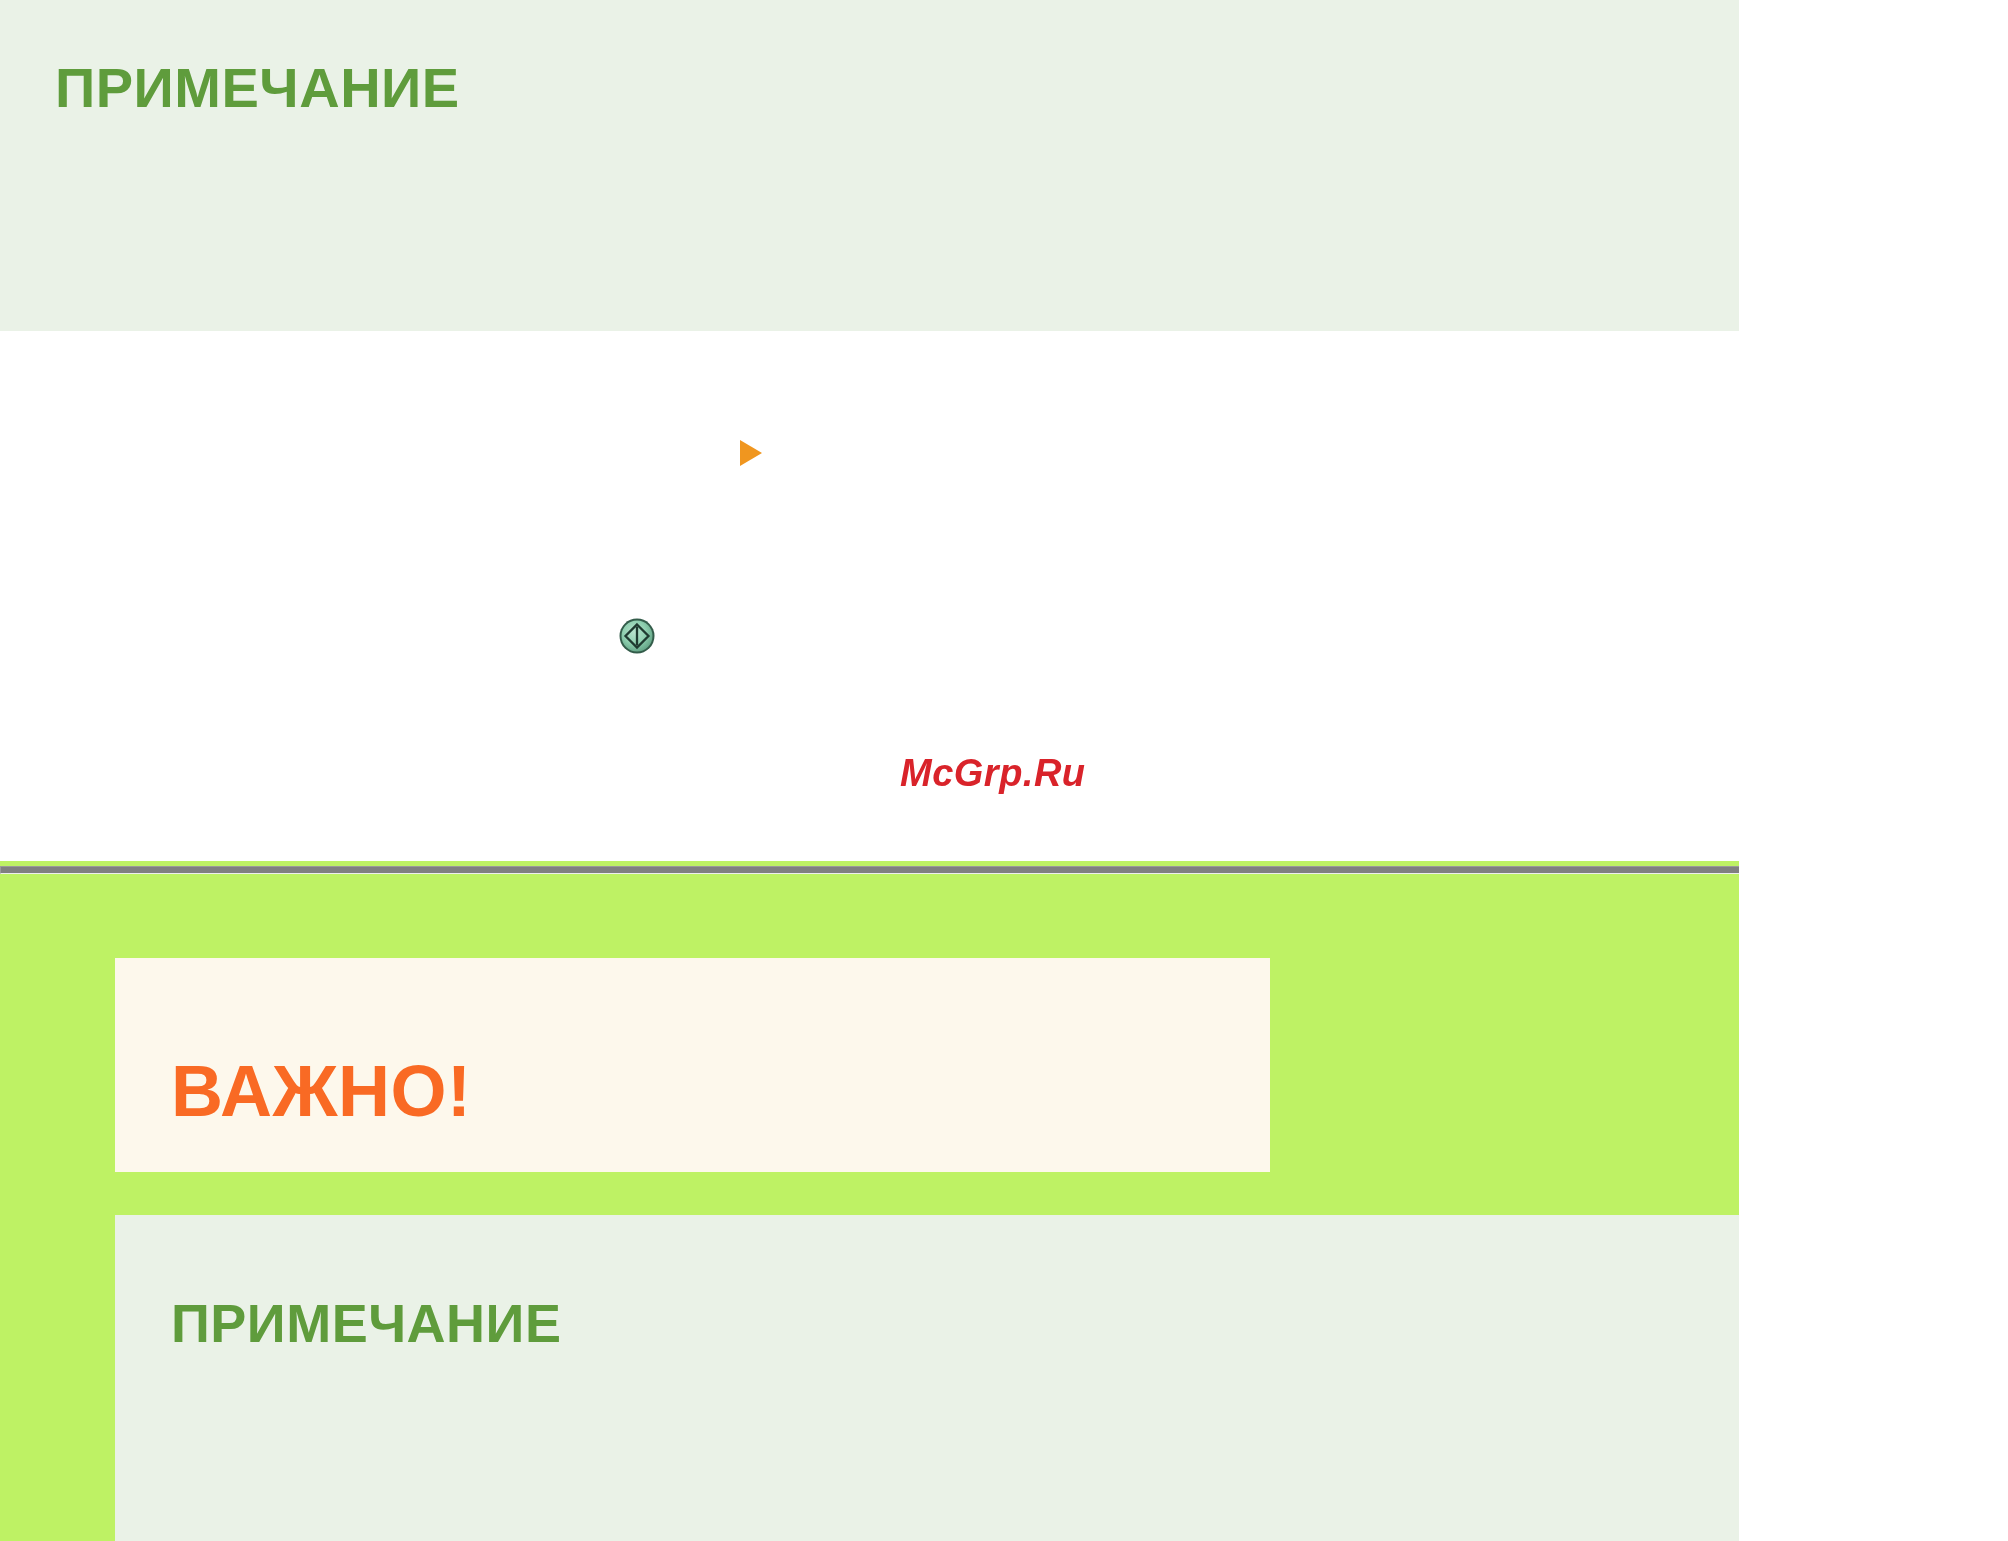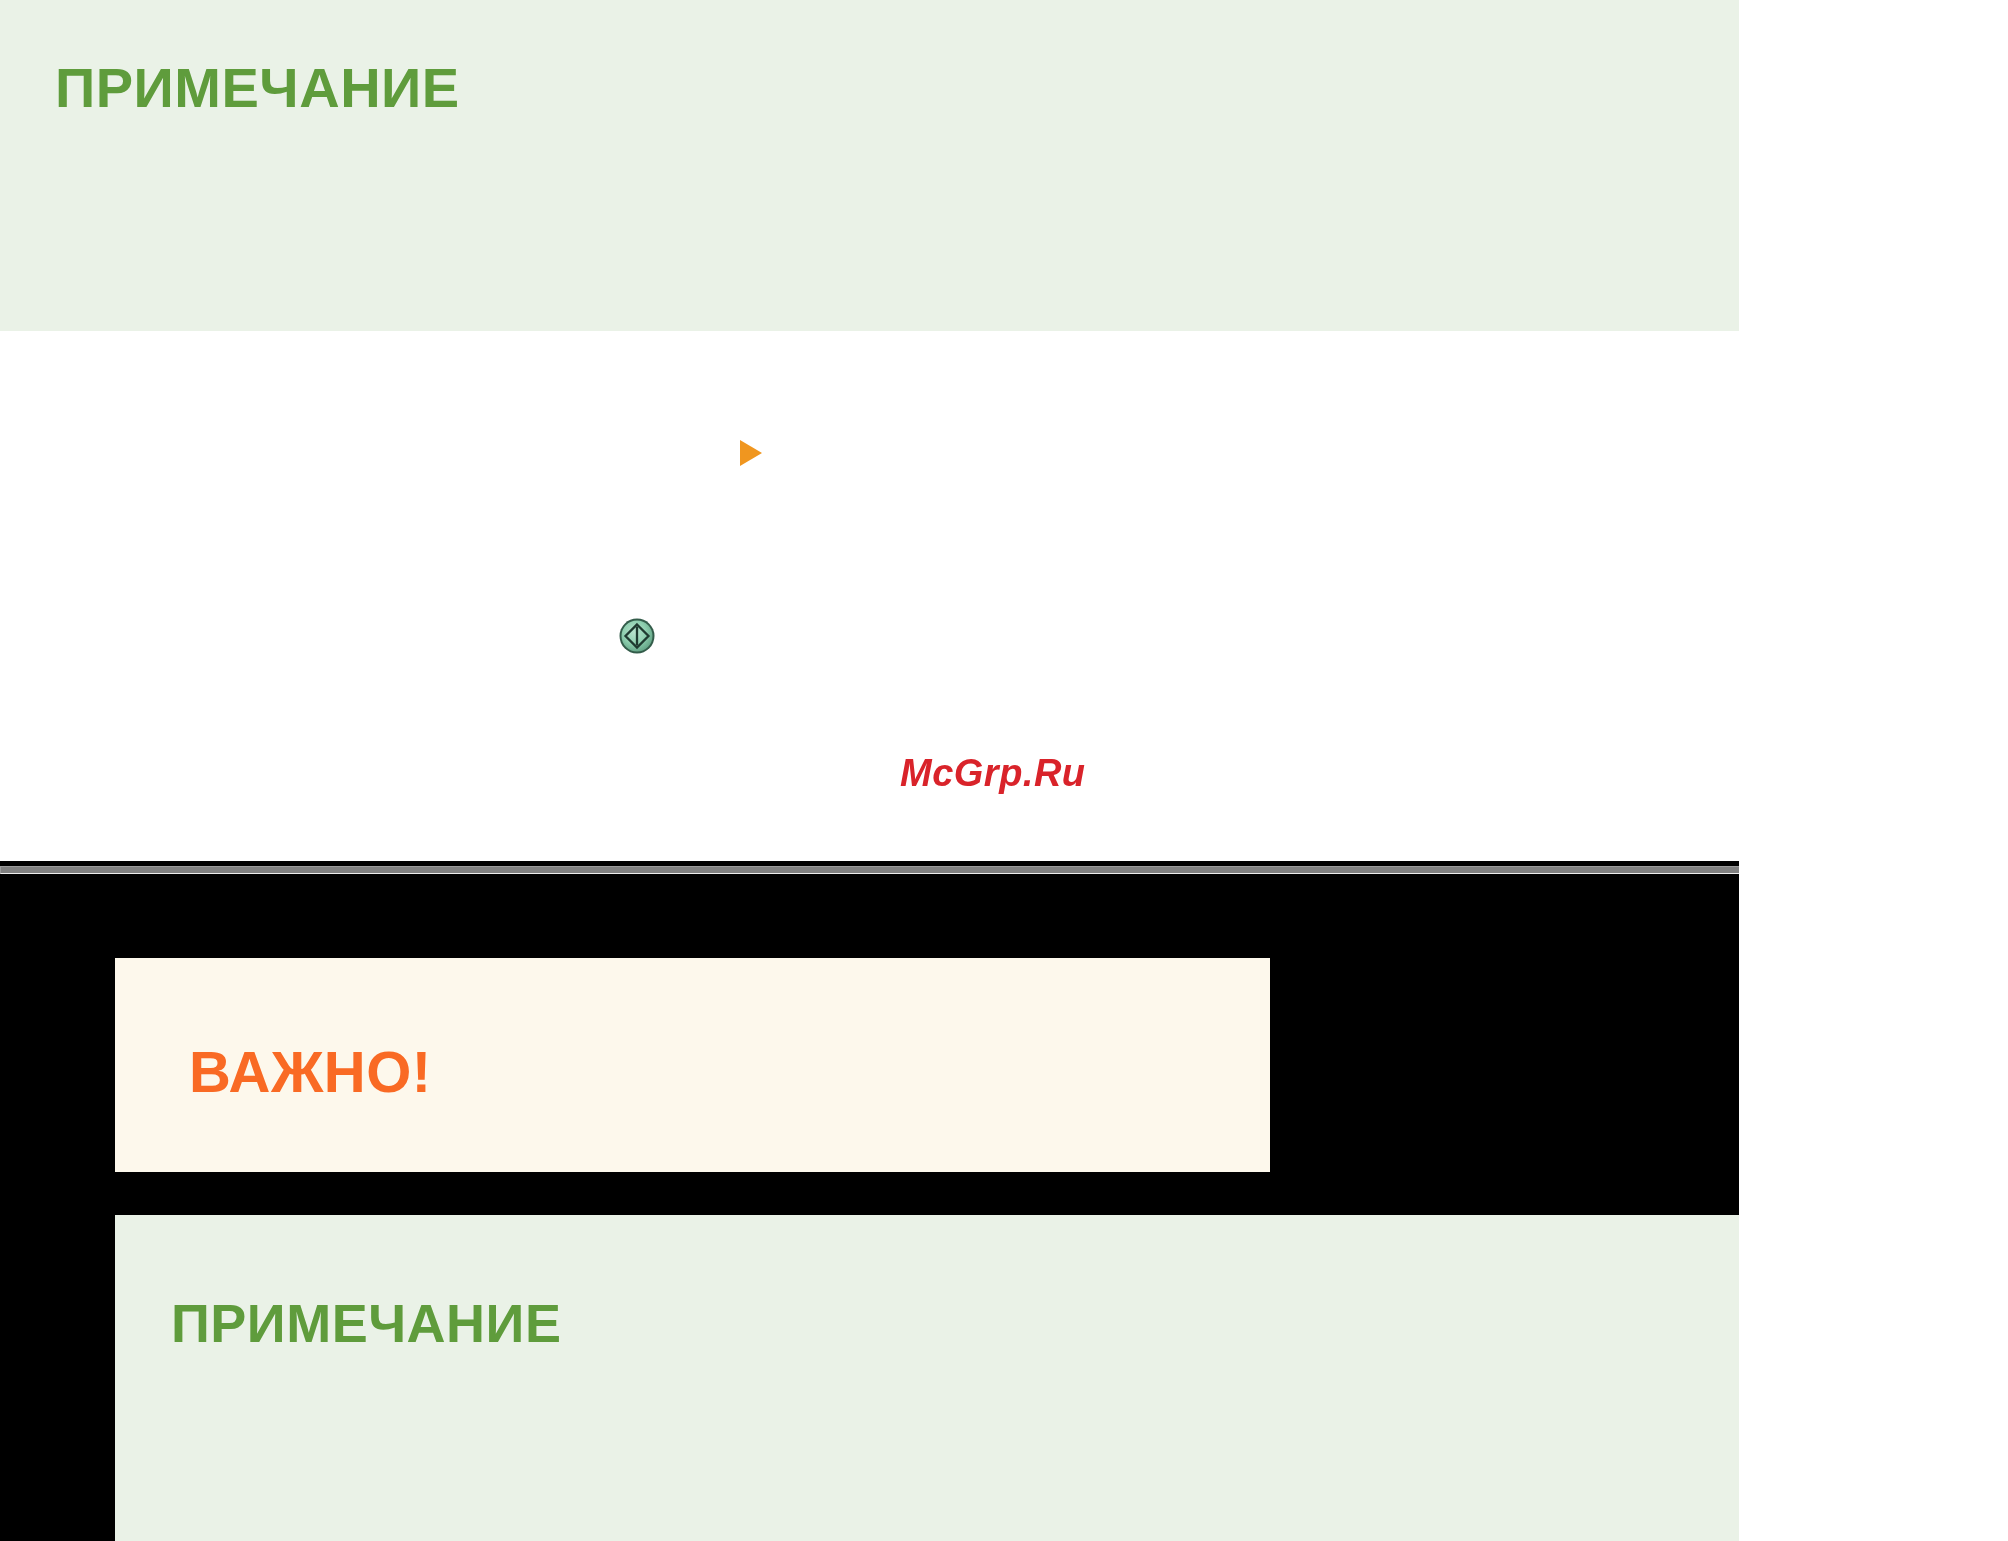--- a/index.html
+++ b/index.html
@@ -9,21 +9,21 @@
     background: #ffffff;
   }
   body {
     font-family: "Liberation Sans", sans-serif;
   }
 
   #page {
     position: relative;
     width: 1739px;
     height: 1541px;
-    background: #000000;
+    background: #bef264;
     overflow: hidden;
   }
 
   
   .note-band-top {
     position: absolute;
     left: 0;
     top: 0;
     width: 2008px;
     height: 331px;
@@ -108,23 +108,23 @@
   .callout-important {
     position: absolute;
     left: 115px;
     top: 958px;
     width: 1155px;
     height: 214px;
     background: #fdf8ec;
   }
   .callout-important .callout-heading {
     position: absolute;
-    left: 74px;
+    left: 56px;
     top: 32px;
-    font-size: 58px;
+    font-size: 72px;
     font-weight: bold;
     color: #f96a24;
     letter-spacing: 0.5px;
     white-space: nowrap;
   }
   .callout-important .callout-body {
     position: absolute;
     left: 56px;
     top: 118px;
     right: 40px;

